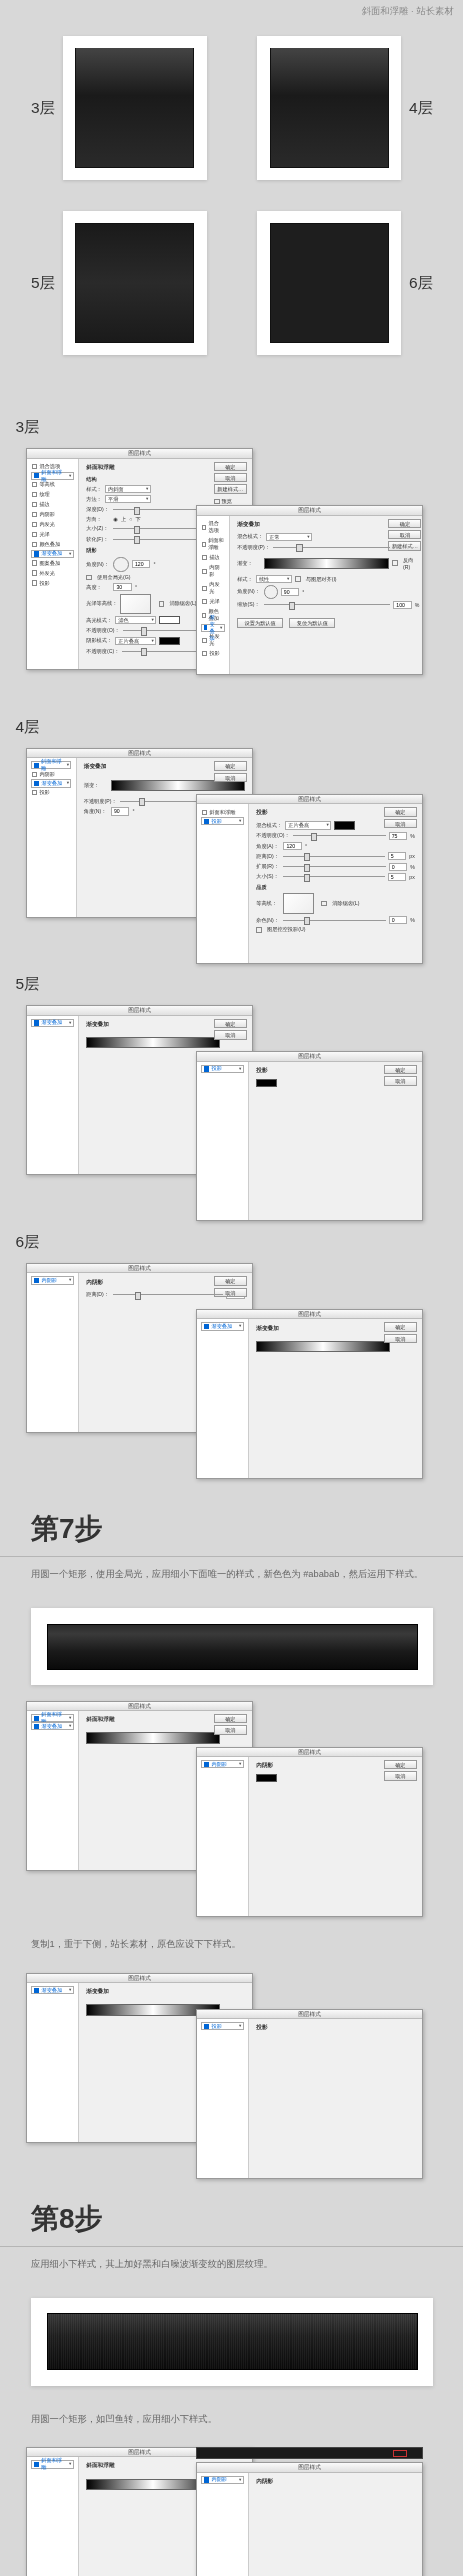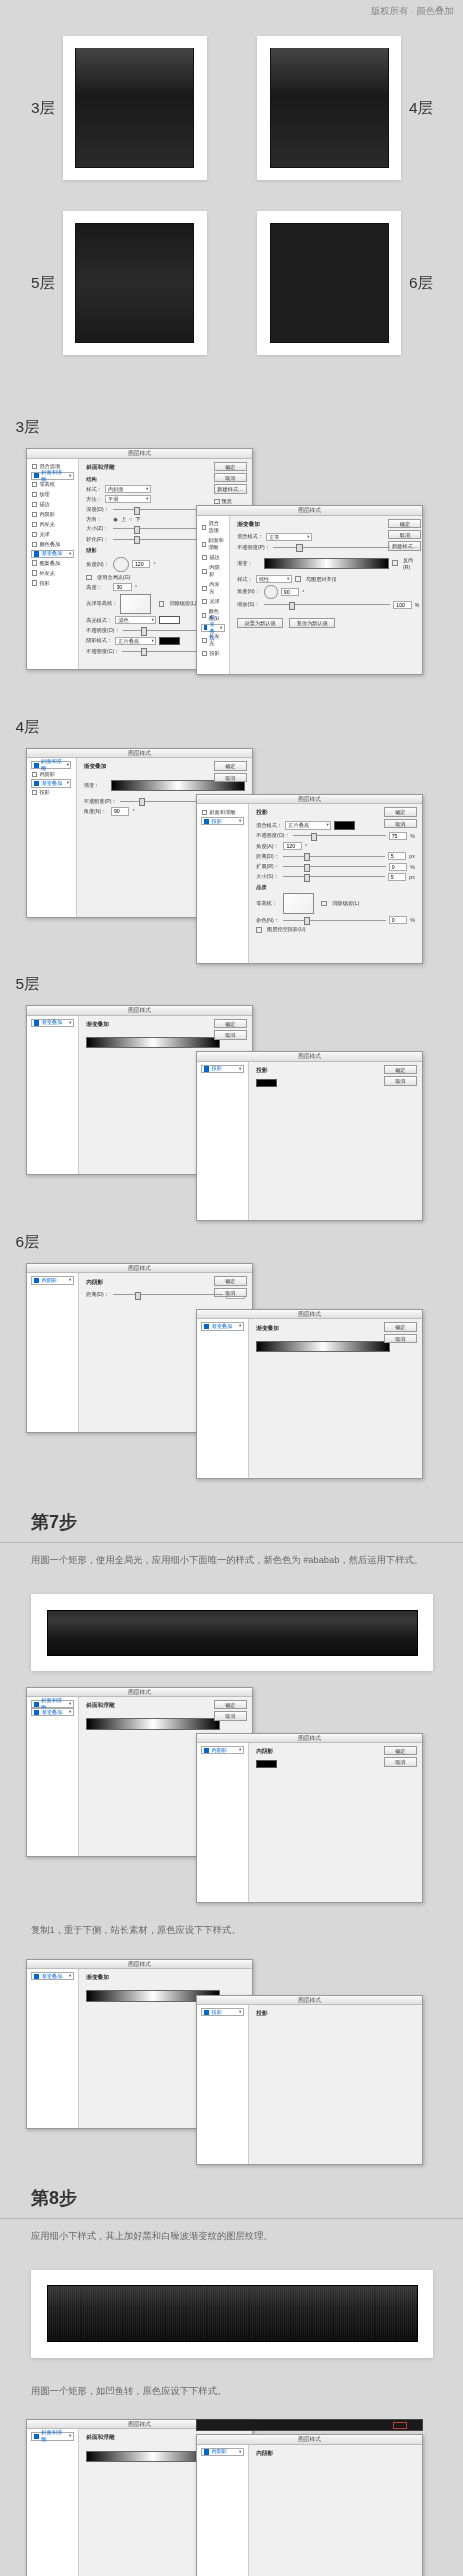--- a/index.html
+++ b/index.html
@@ -64,21 +64,21 @@
   .contour { width:31px; height:20.6px; border:0.5px solid #888; background:linear-gradient(135deg,#fff,#eee); display:inline-block; margin-right:4.1px; }
   .dlg-btns { position:absolute; right:5.2px; top:3.1px; display:flex; flex-direction:column; gap:2.1px; }
   .dlg-btn { width:33px; height:9.3px; font-size:5.2px; background:linear-gradient(#fdfdfd,#e4e4e4); border:0.5px solid #999; text-align:center; line-height:8.2px; color:#333; }
   .dlg-chk { width:5.7px; height:5.7px; border:0.5px solid #888; display:inline-block; vertical-align:middle; margin-right:2.1px; }
   .sel-row { display:flex; gap:3.1px; align-items:center; margin:2.1px 0; }
   .sel { height:8.2px; border:0.5px solid #aaa; background:#fff; padding:0 7.2px 0 2.1px; font-size:5.2px; position:relative; }
   .sel::after { content:"▾"; position:absolute; right:1.5px; top:0; font-size:4.6px; color:#555; }
 
   .cluster-label { font-size:15.5px; color:#333; margin:10.3px 0 5.2px 15.5px; }
 
-  .step-heading { font-size:18px; font-weight:bold; padding:20.6px 31px 8.2px; border-bottom:1.5px solid #b5b5b5; }
+  .step-heading { font-size:28px; font-weight:bold; padding:20.6px 31px 8.2px; border-bottom:1.5px solid #b5b5b5; }
   .step-desc { font-size:9.3px; color:#666; padding:10.3px 31px; line-height:1.6; }
 
   .render-box {
     margin:15.5px 31px; padding:15.5px;
     background:#fff; box-shadow:0 1px 4.1px rgba(0,0,0,.15);
   }
   .render-bar {
     height:46px;
     background: linear-gradient(180deg,#2a2a2a 0%,#3a3a3a 20%,#1a1a1a 60%,#0a0a0a 100%);
     border:1px solid #000;
@@ -90,21 +90,21 @@
       repeating-linear-gradient(90deg, rgba(255,255,255,.05) 0 1px, transparent 1px 2.1px),
       linear-gradient(180deg,#2a2a2a,#0a0a0a);
     border:1px solid #000;
     display:flex; align-items:center; padding:0 8.2px;
   }
 </style>
 </head>
 <body>
 
 <div style="position:relative">
-  <span class="watermark">版权所有 · 颜色叠加</span>
+  <span class="watermark">斜面和浮雕 · 站长素材</span>
 </div>
 
 <div class="section">
   <div class="thumb-row">
     <div class="thumb-col">
       <span class="thumb-label">3层</span>
       <div class="thumb">
           <div class="thumb-inner open-top"></div>
         </div>
     </div>
@@ -590,21 +590,21 @@
         </div>
       </div>
     </div>
 </div>
 
 <div class="step-heading">第8步</div>
 <div class="step-desc">应用细小下样式，其上加好黑和白噪波渐变纹的图层纹理。</div>
 <div class="render-box">
     <div class="render-bar slot"></div>
   </div>
-<div class="step-desc">用圆一个矩形，如凹鱼转，原色应设下下样式。</div>
+<div class="step-desc">用圆一个矩形，如凹鱼转，应用细小下样式。</div>
 <div class="cluster" style="height:232px">
   <div class="dlg" style="left:26px;top:0">
       <div class="dlg-title">图层样式</div>
       <div class="dlg-body">
         <div class="dlg-side">
           <div class="dlg-side-item sel">
             <span class="chk"></span>
             <span>斜面和浮雕</span>
           </div>
         </div>

